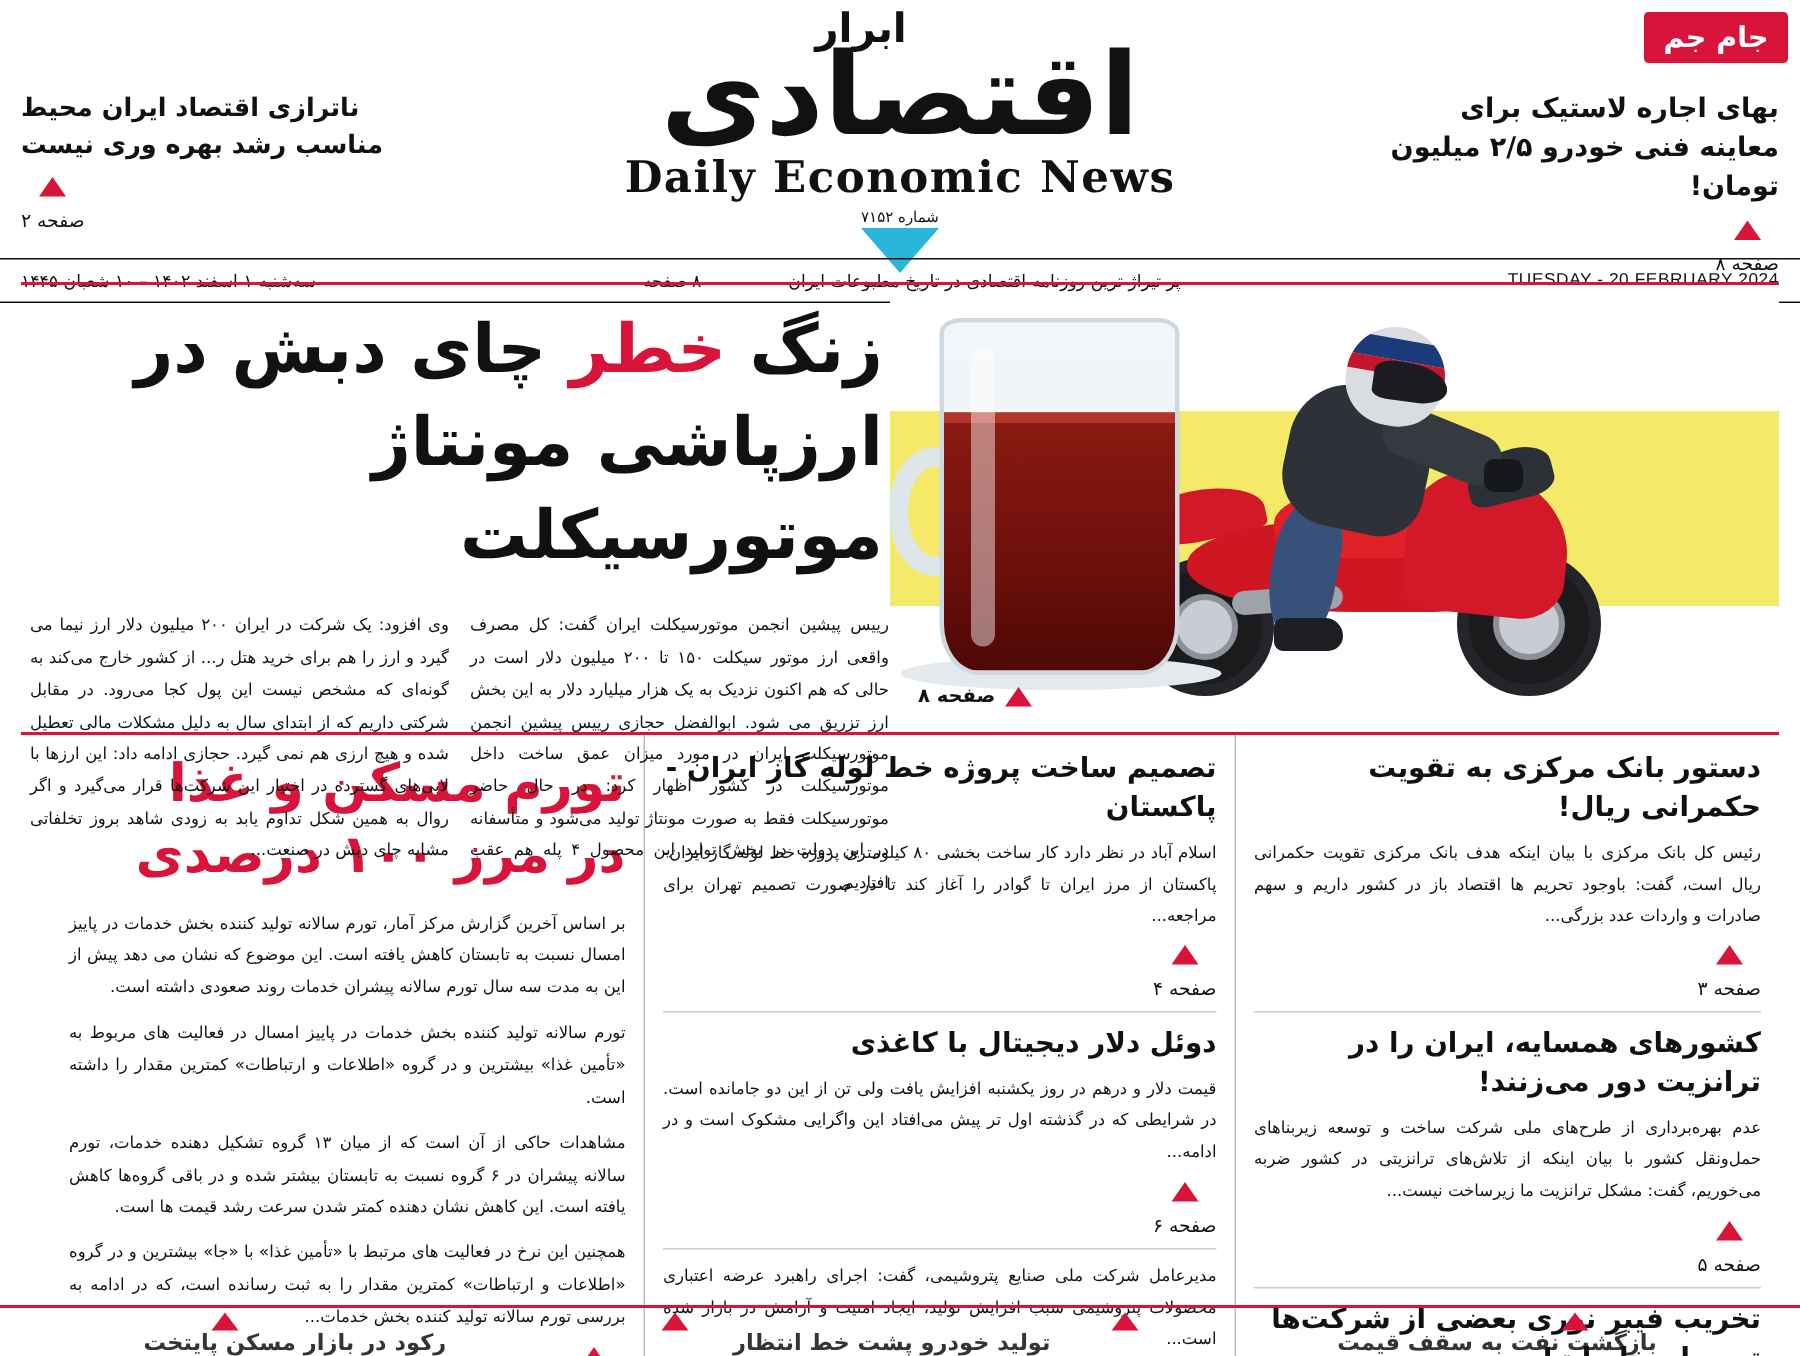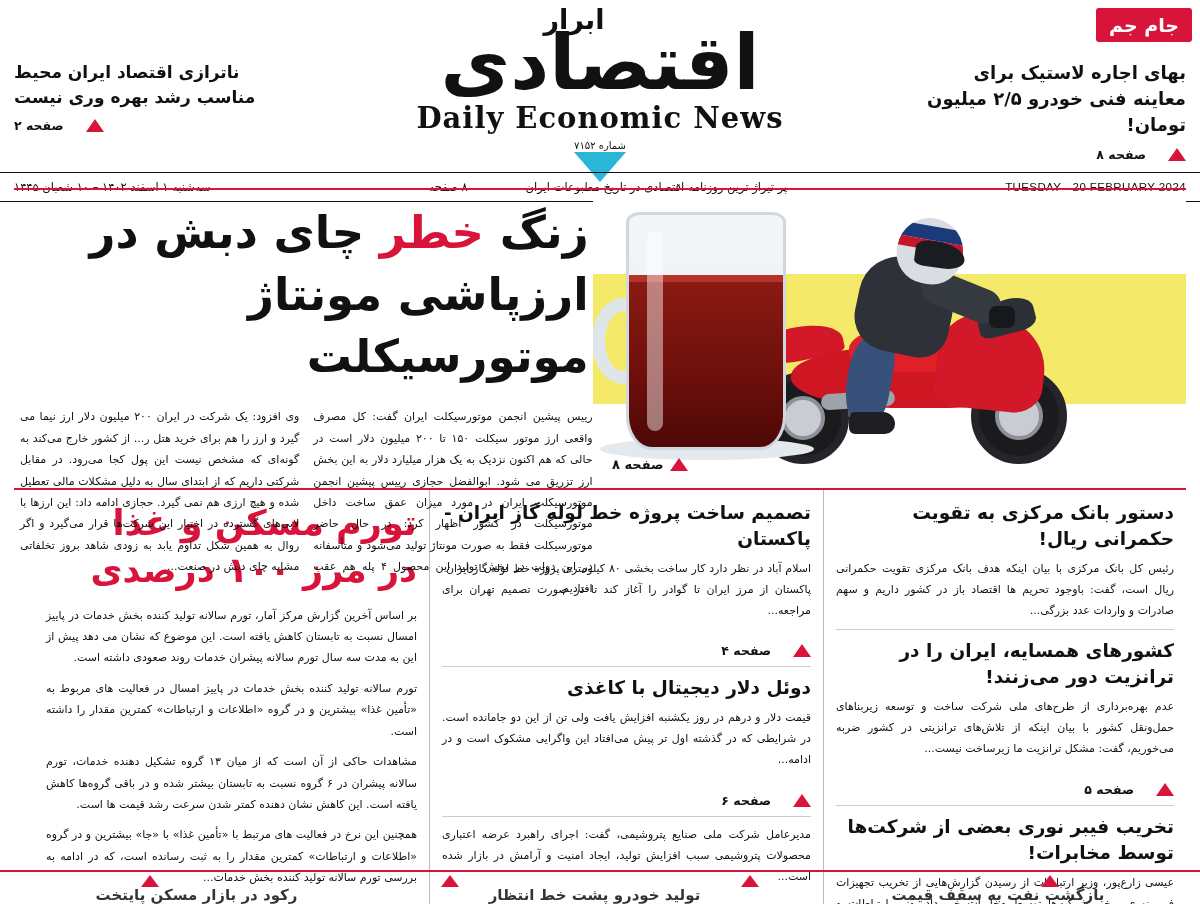--- a/index.html
+++ b/index.html
@@ -102,24 +102,25 @@
   .teaser-left  { left: 14px;  text-align: left;  }
   .teaser .t-line {
     font-size: 18px;
     font-weight: bold;
     line-height: 1.45;
   }
   .teaser-left .t-line { font-size: 17px; }
   .pagetag {
     display: inline-flex;
     align-items: center;
-    gap: 22px;
+    gap: 8px;
     margin-top: 9px;
     font-size: 12.5px;
-    font-weight: bold;
+    font-weight: normal;
+    flex-direction: column;
   }
   .tri-red {
     width: 0; height: 0;
     border-left: 9px solid transparent;
     border-right: 9px solid transparent;
     border-bottom: 13px solid #d8143a;
   }
 
   
   .datestrip {
@@ -341,21 +342,21 @@
   }
   .story p {
     margin: 0;
     font-size: 11px;
     line-height: 1.9;
     text-align: justify;
   }
   .story .tagrow {
     display: flex;
     justify-content: flex-start;
-    margin-top: 22px;
+    margin-top: 9px;
   }
   .story .pagetag { margin-top: 0; }
 
   
   .lead-head {
     font-size: 35px;
     font-weight: bold;
     color: #d8143a;
     line-height: 1.35;
     text-align: right;
@@ -507,20 +508,26 @@
   </div>
 </div>
 
 <div class="columns">
 
   <div class="col col-right">
 
     <div class="story">
       <h3>دستور بانک مرکزی به تقویت حکمرانی ریال!</h3>
       <p>رئیس کل بانک مرکزی با بیان اینکه هدف بانک مرکزی تقویت حکمرانی ریال است، گفت: باوجود تحریم ها اقتصاد باز در کشور داریم و سهم صادرات و واردات عدد بزرگی...</p>
+      <div class="tagrow">
+          <div class="pagetag">
+        <span class="tri-red"></span>
+        <span>صفحه ۳</span>
+      </div>
+        </div>
     </div>
 
     <div class="story">
       <h3>کشورهای همسایه، ایران را در ترانزیت دور می‌زنند!</h3>
       <p>عدم بهره‌برداری از طرح‌های ملی شرکت ساخت و توسعه زیربناهای حمل‌ونقل کشور با بیان اینکه از تلاش‌های ترانزیتی در کشور ضربه می‌خوریم، گفت: مشکل ترانزیت ما زیرساخت نیست...</p>
       <div class="tagrow">
           <div class="pagetag">
         <span class="tri-red"></span>
         <span>صفحه ۵</span>
       </div>

